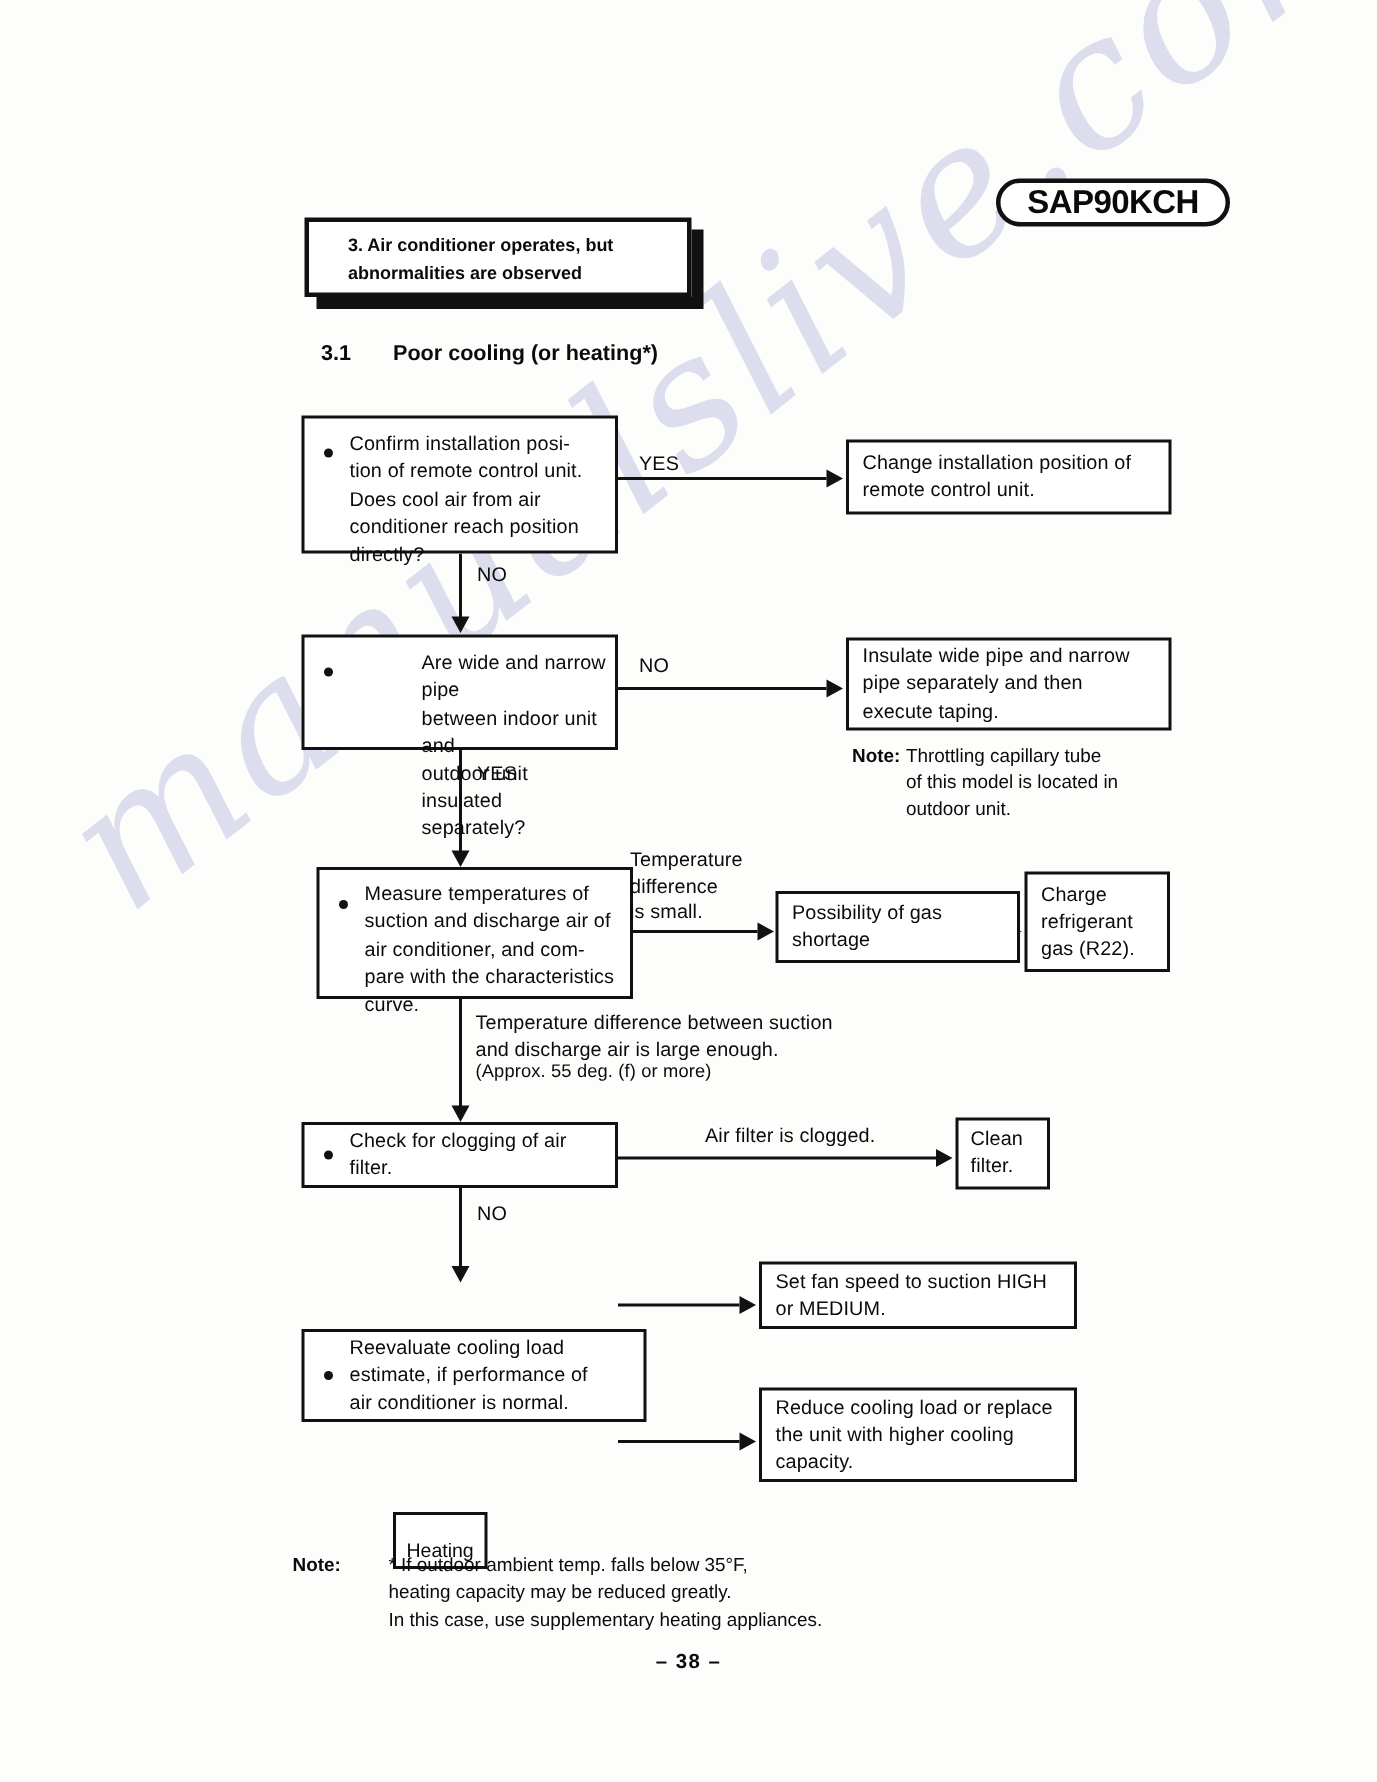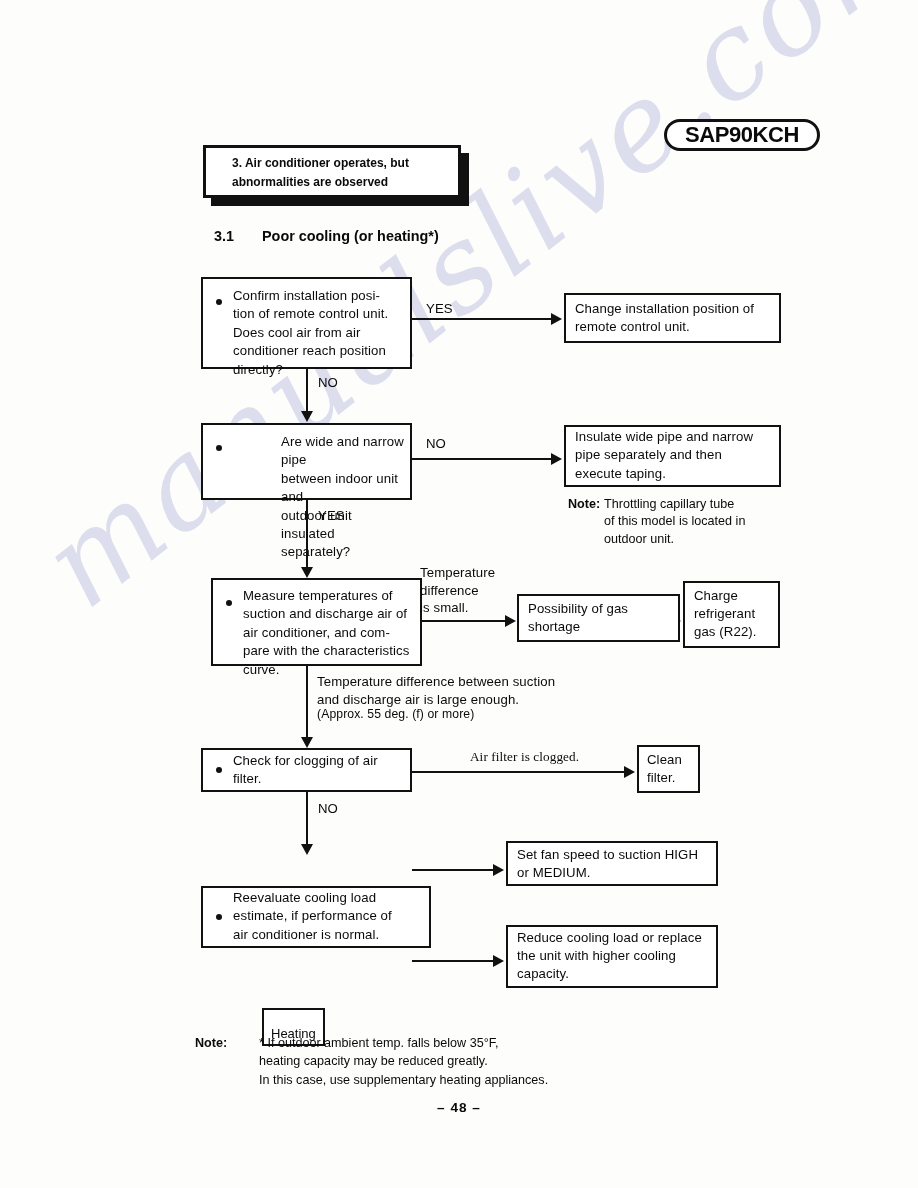--- a/index.html
+++ b/index.html
@@ -345,21 +345,21 @@
   <div class="lbl small" style="left:317px; top:706px;">(Approx. 55 deg. (f) or more)</div>
 
   <div class="box q" style="left:201px; top:748px; width:211px; height:44px;">
     <span class="bullet"></span>
     <div class="txt">Check for clogging of air
 filter.</div>
   </div>
 
   <div class="ln h" style="left:412px; top:771px; width:212px;"></div>
   <div class="arr-r" style="left:624px; top:766px;"></div>
-  <div class="lbl" style="left:470px; top:748px;font-family:Liberation Serif, serif;">Air filter is clogged.</div>
+  <div class="lbl" style="left:470px; top:748px;">Air filter is clogged.</div>
 
   <div class="box" style="left:637px; top:745px; width:63px; height:48px;">
     <div class="txt" style="left:8px;">Clean
 filter.</div>
   </div>
 
   <div class="ln v" style="left:306px; top:792px; height:54px;"></div>
   <div class="arr-d" style="left:301px; top:844px;"></div>
   <div class="lbl" style="left:318px; top:800px;">NO</div>
 
@@ -395,15 +395,15 @@
     <span>Heating</span>
   </div>
 
   <div id="foot-note">
     <span class="nlab">Note:</span>
     <span class="nbody">* If outdoor ambient temp. falls below 35°F,
    heating capacity may be reduced greatly.
    In this case, use supplementary heating appliances.</span>
   </div>
 
-  <div id="page-num">– 48 –</div>
+  <div id="page-num">– 38 –</div>
 
 </div>
 
 </body></html>

